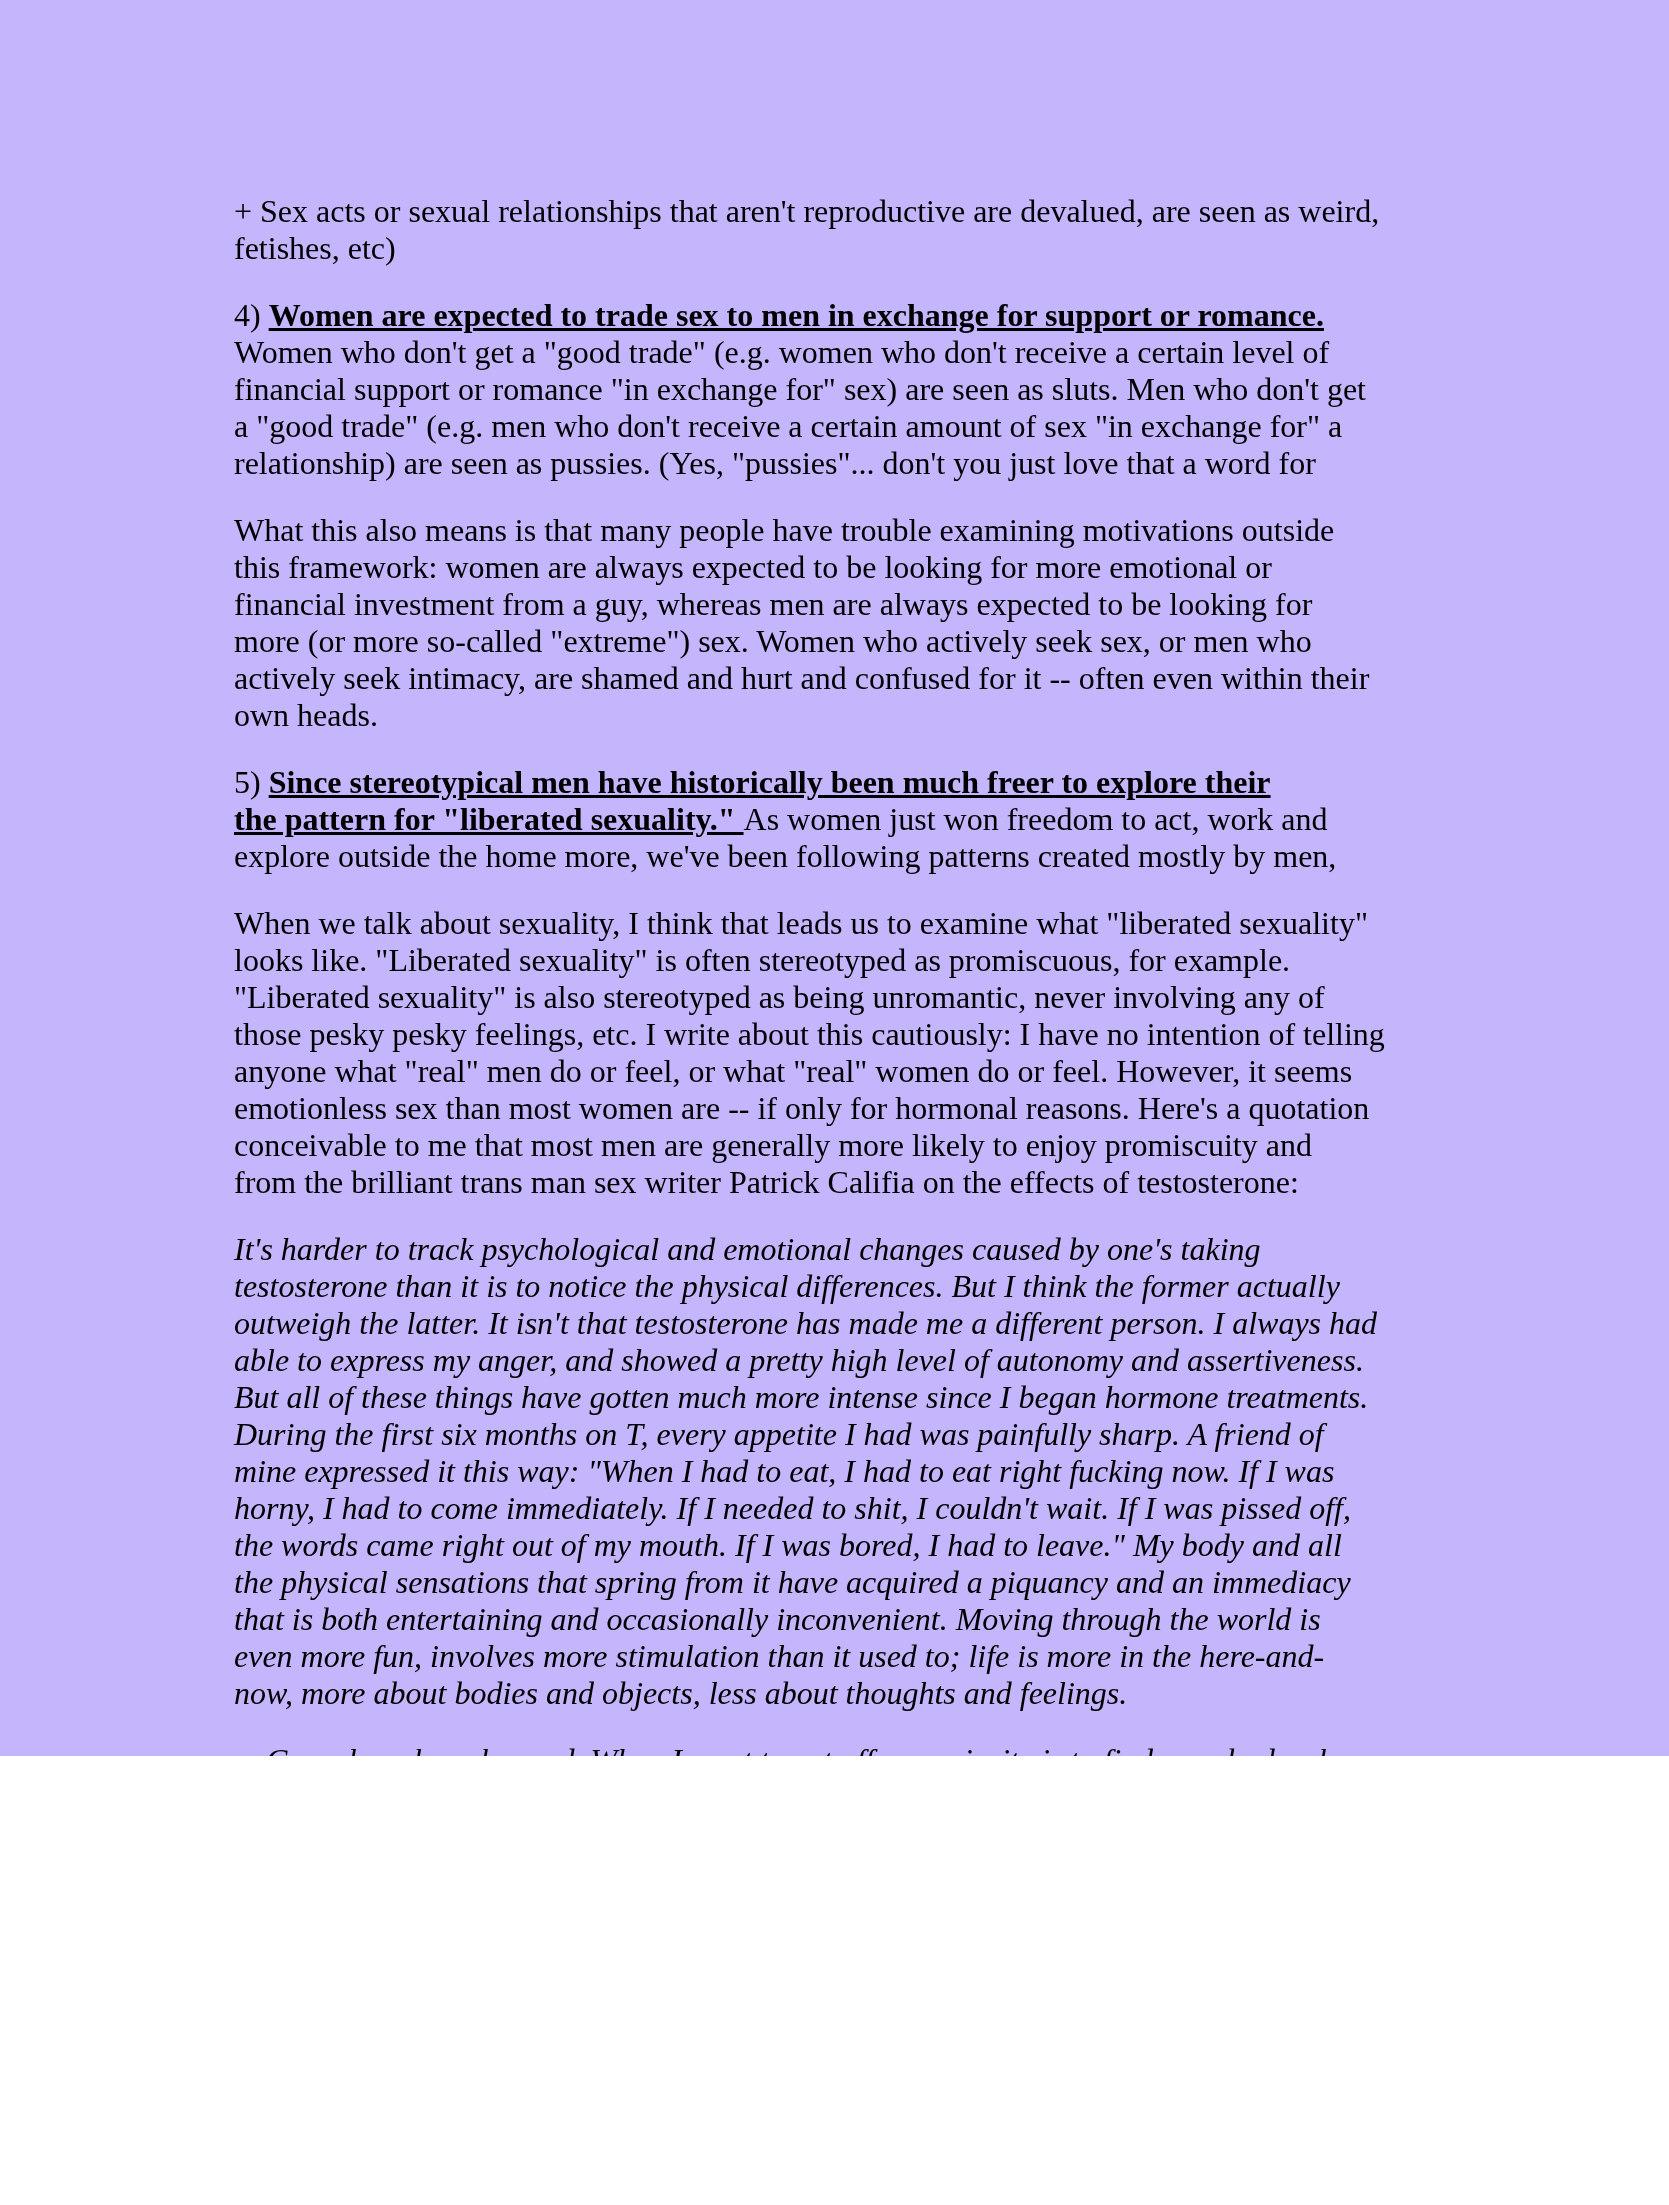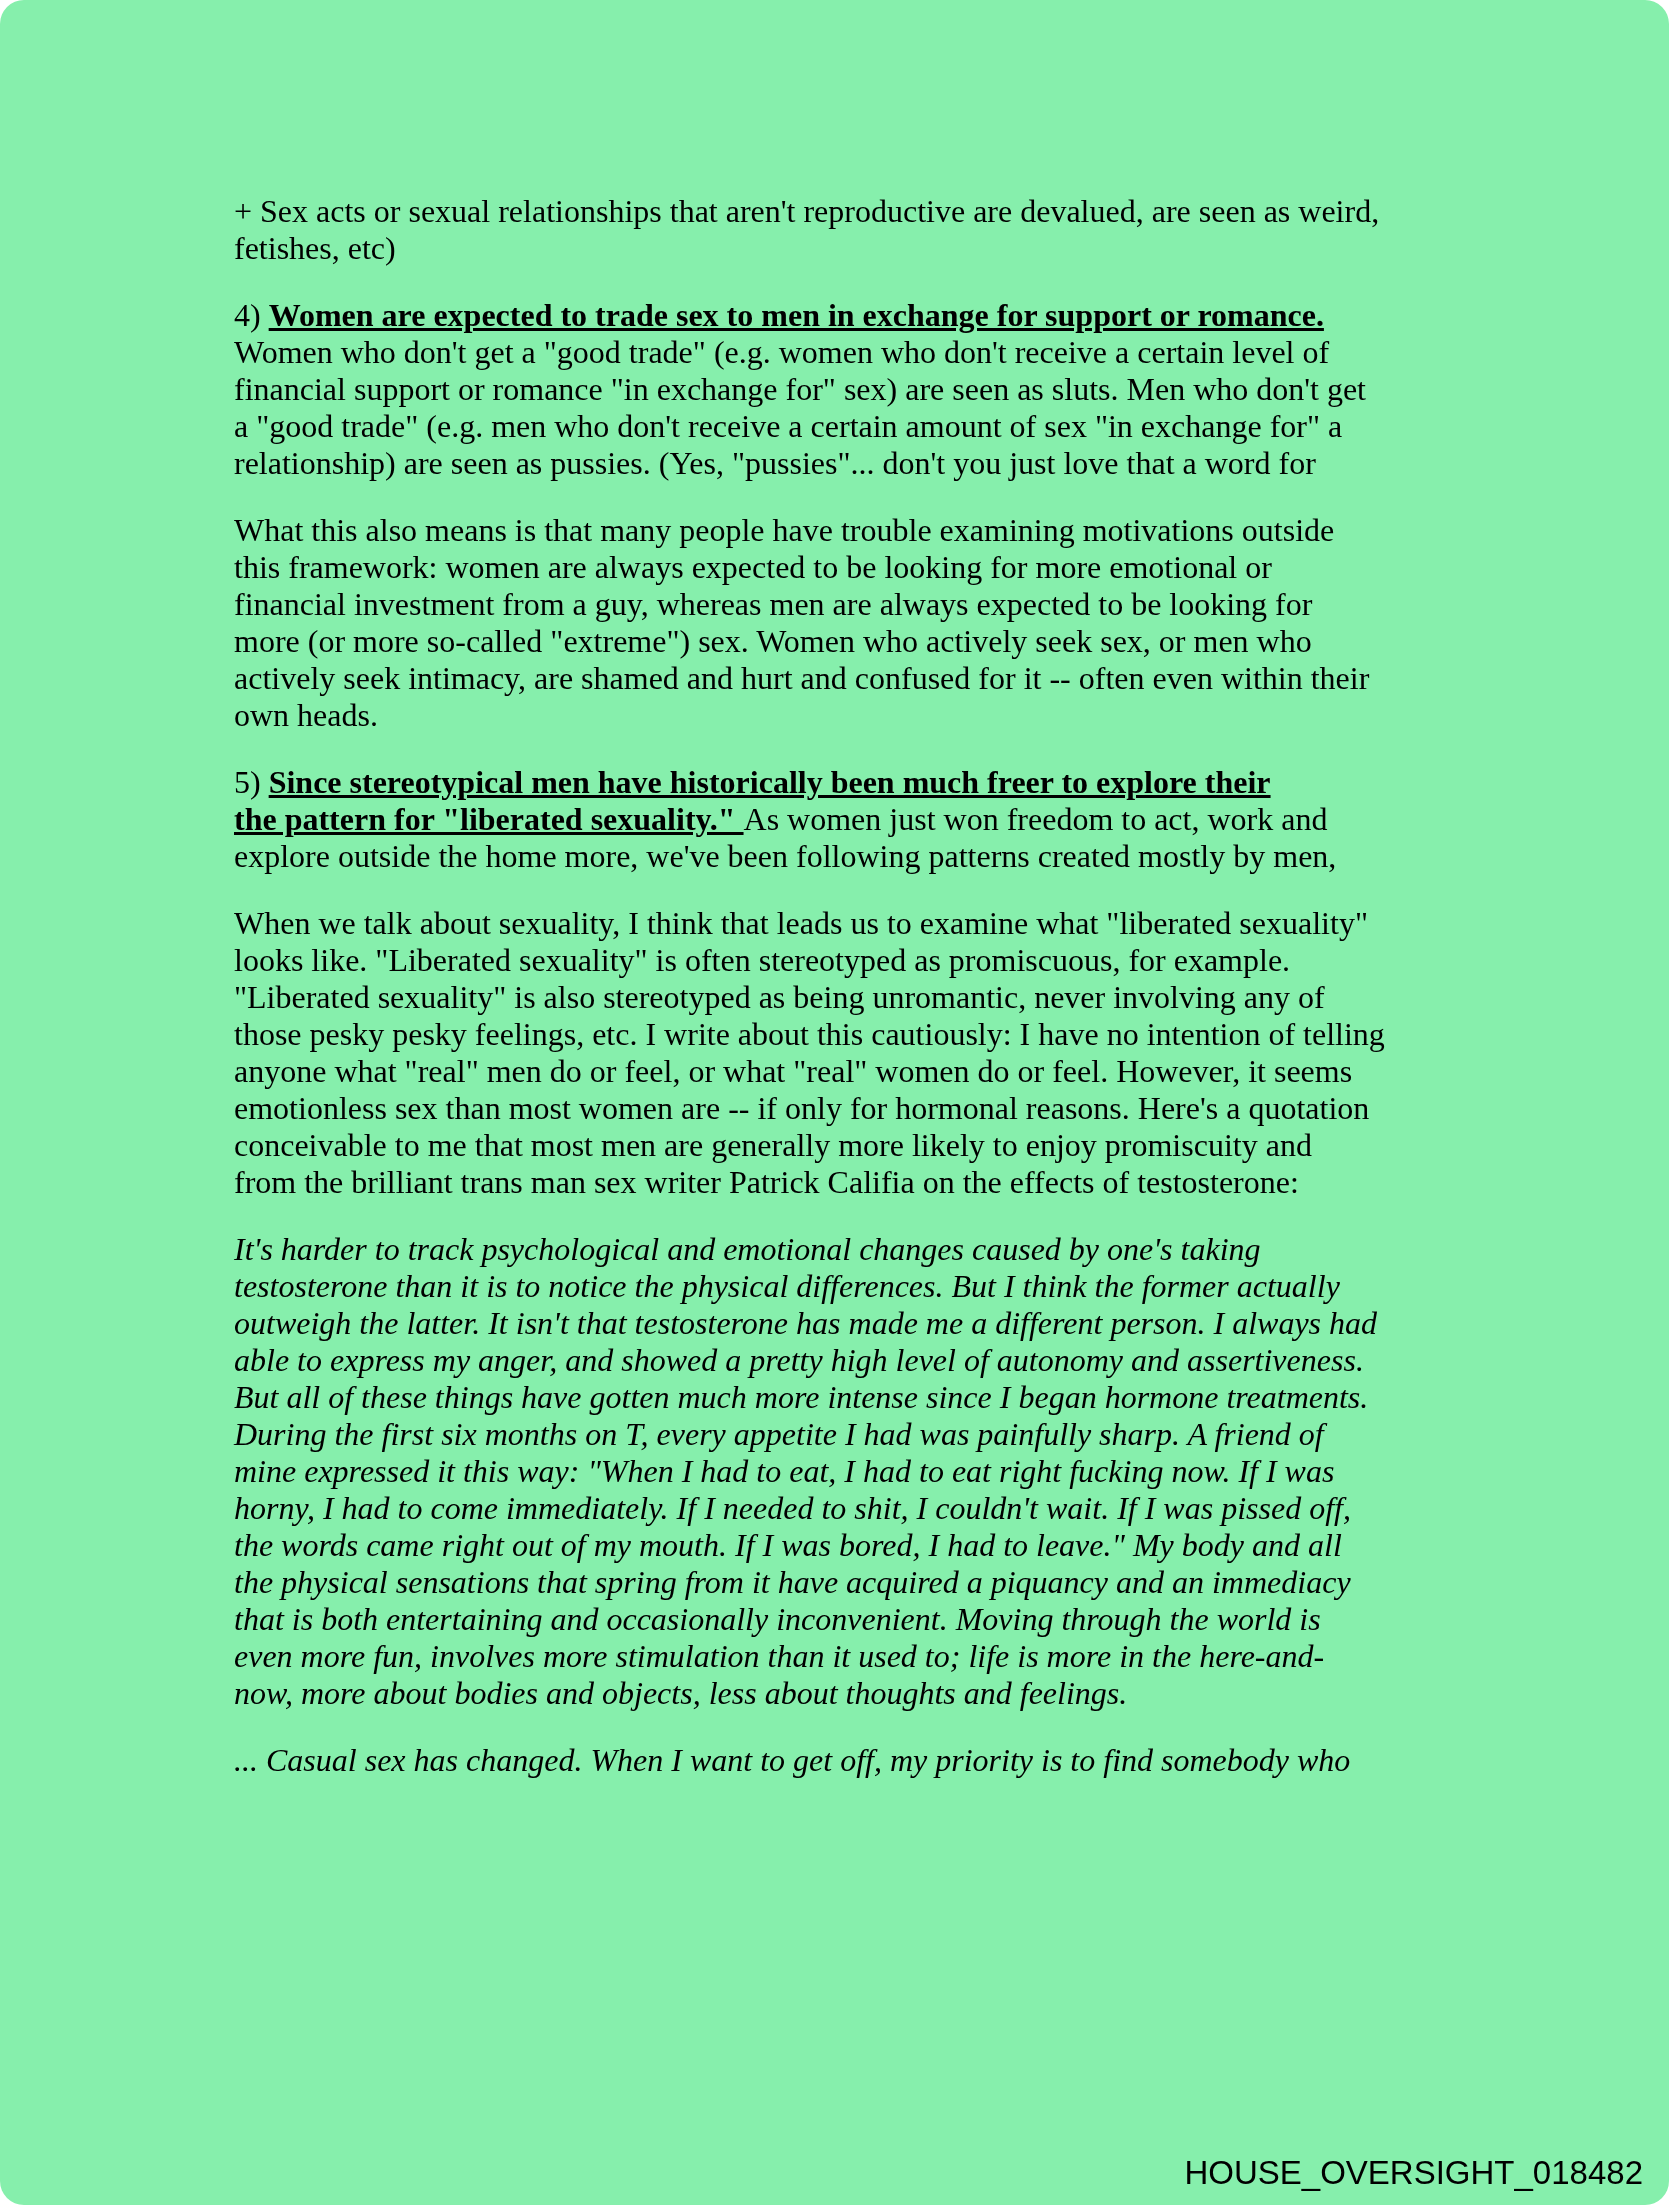--- a/index.html
+++ b/index.html
@@ -1,24 +1,23 @@
 <!DOCTYPE html>
 <html style="font-size:10.5px"><head>
 <meta charset="utf-8">
 <style>
   html,body{margin:0;padding:0;background:#ffffff;}
   .page{
     position:relative;
     width:1669px;
-    height:2205px;
-    background:#86efac;
+    height:1756px;
+    background:#c4b5fd;
     overflow:hidden;
     font-family:"Liberation Serif", serif;
     color:#000000;
-    border-radius:24px;
   }
   .content{
     position:absolute;
     left:234px;
     top:193px;
     width:1188px;
     font-size:32px;
     line-height:37px;
   }
   .para{margin:0 0 30px 0;}

